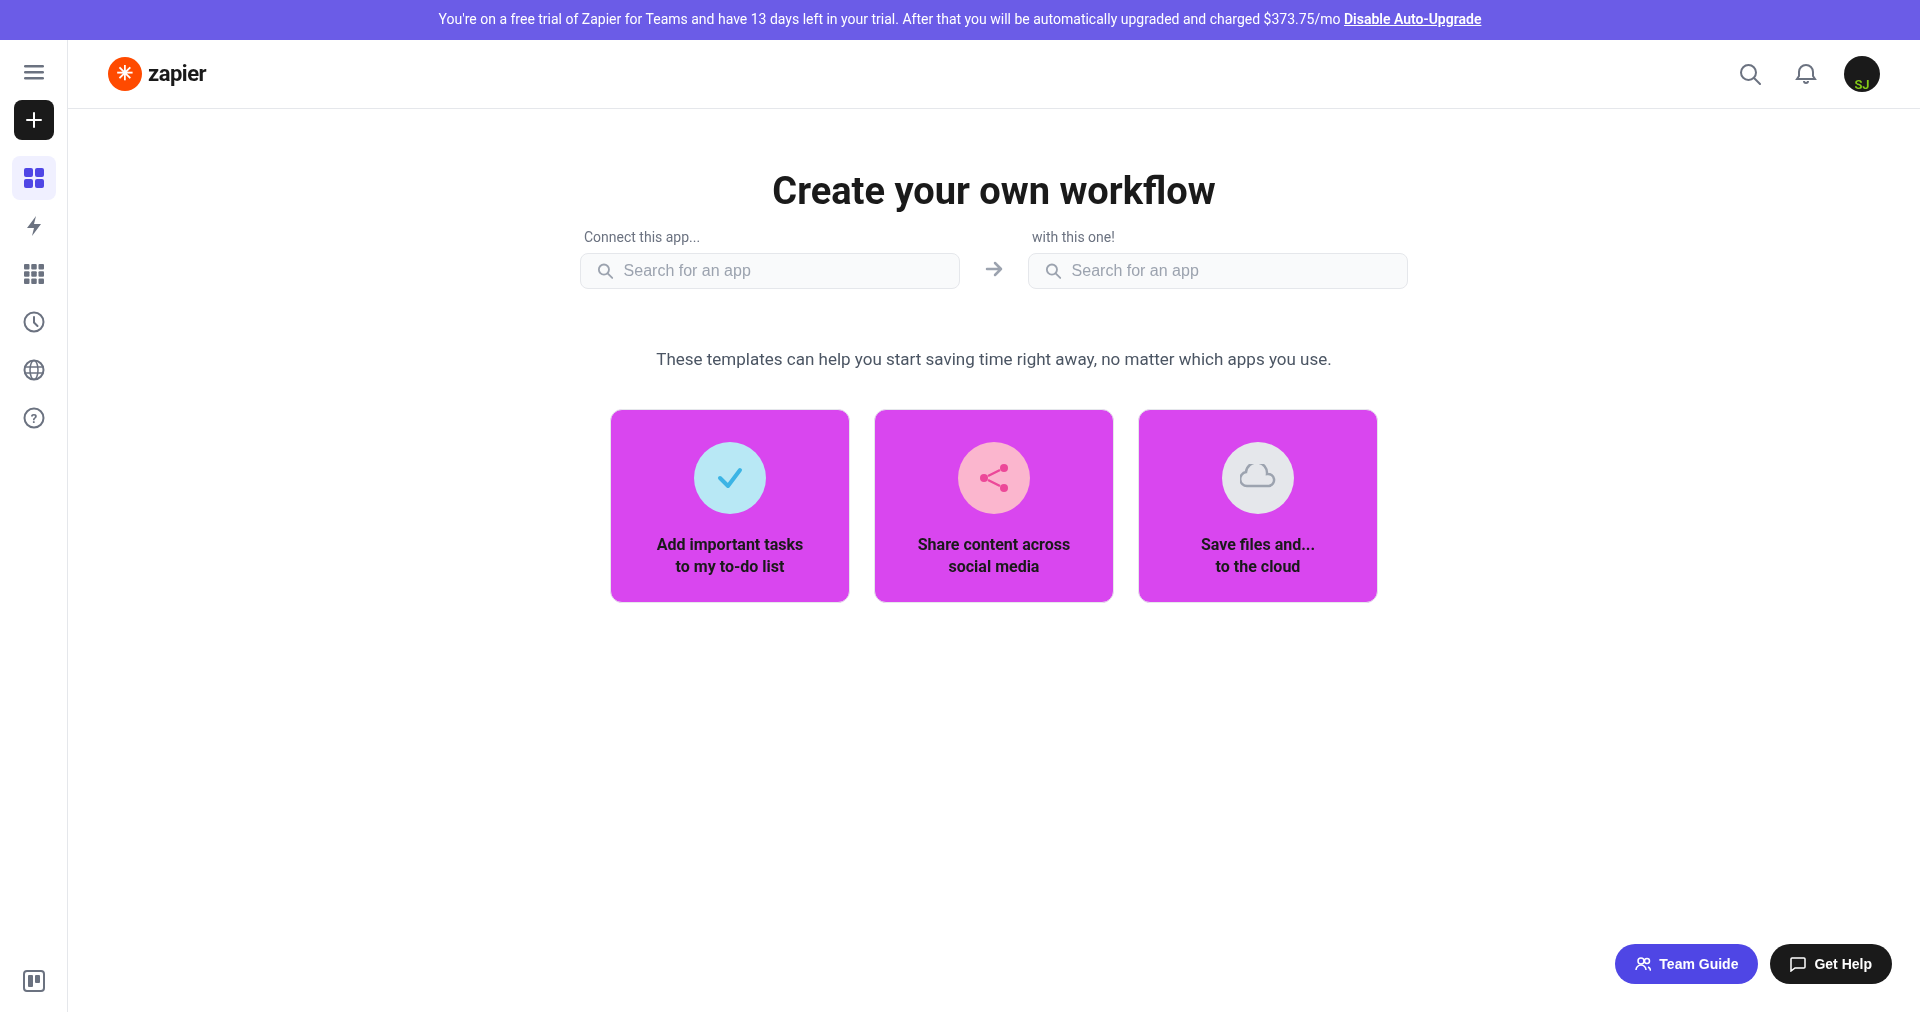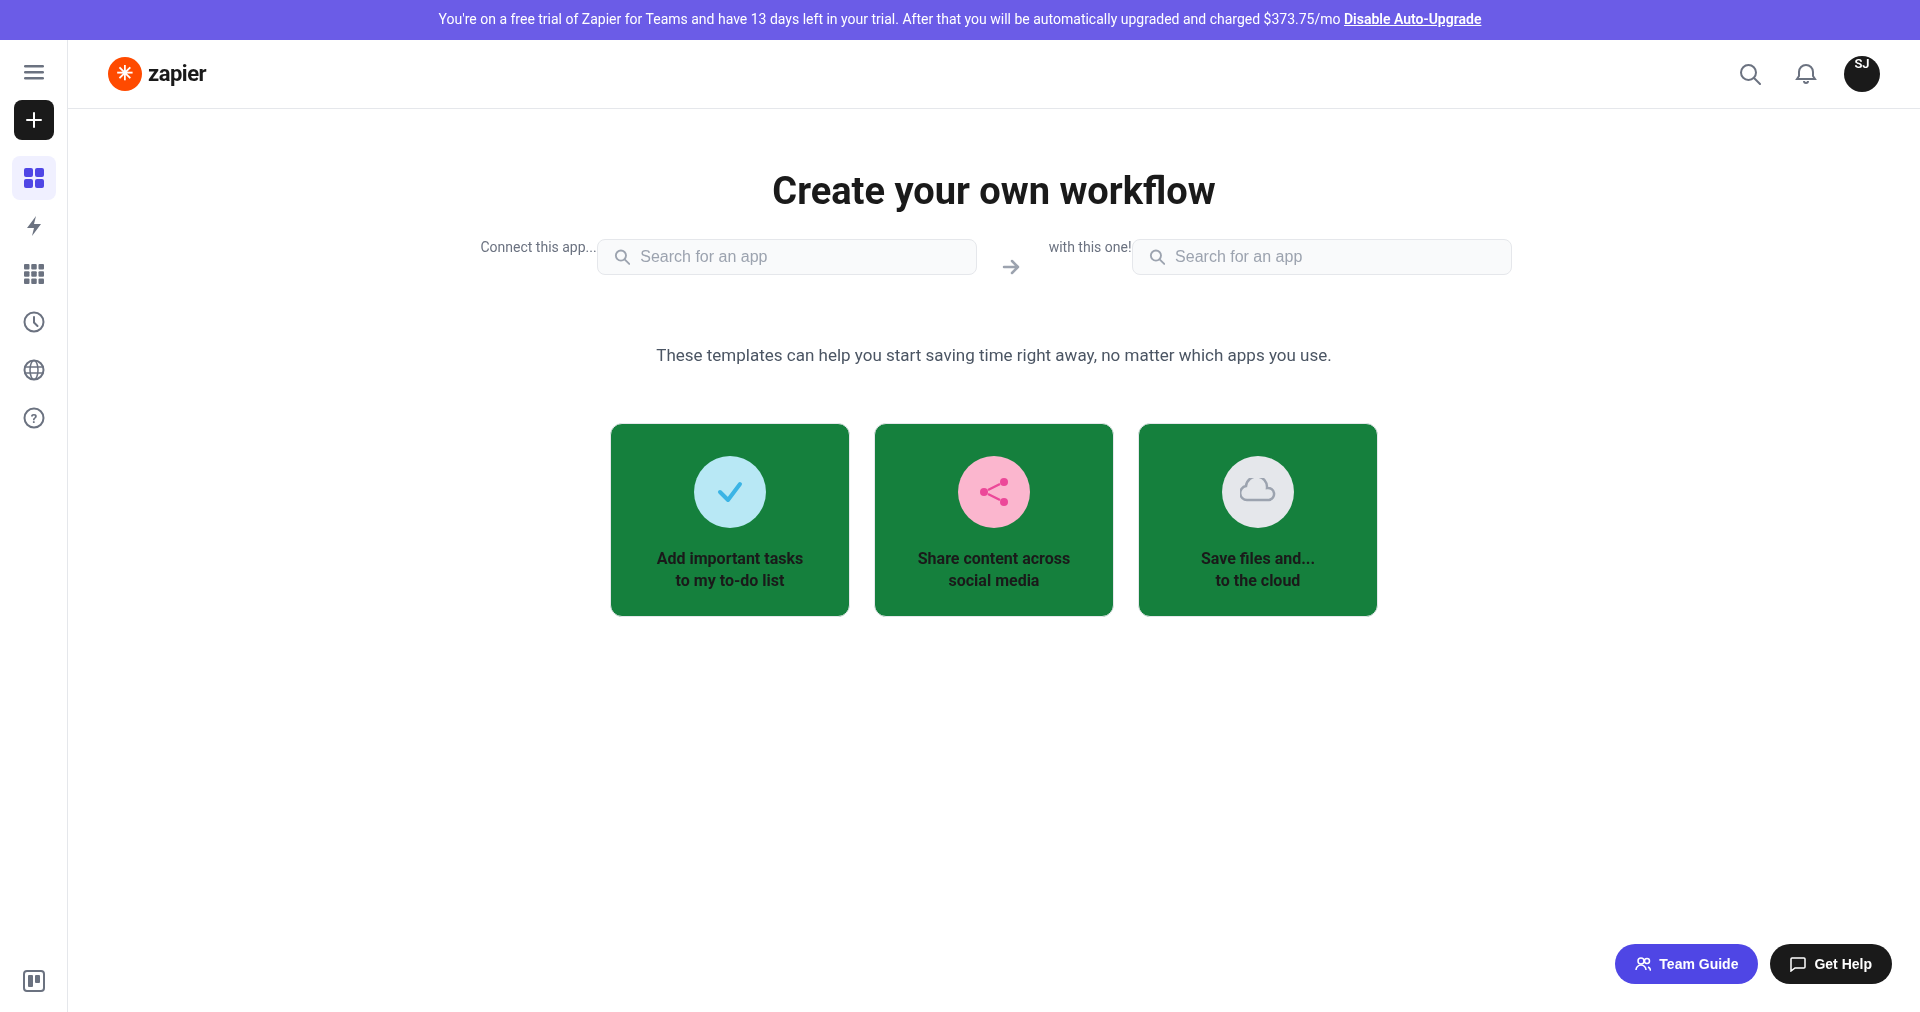--- a/index.html
+++ b/index.html
@@ -132,23 +132,23 @@
       color: #6b7280;
       border-radius: 6px;
     }
 
     .header-avatar {
       width: 36px;
       height: 36px;
       background: #1a1a1a;
       border-radius: 50%;
       display: flex;
-      align-items: flex-start;
-      justify-content: center;
-      color: #ffffff;
+      align-items: flex-end;
+      justify-content: center;
+      color: #84cc16;
       font-size: 13px;
       font-weight: 600;
       cursor: pointer;
     }
 
     
     .page-body {
       flex: 1;
       padding: 60px 80px;
     }
@@ -174,21 +174,21 @@
     .app-connect-row {
       display: flex;
       align-items: center;
       justify-content: center;
       gap: 16px;
       margin-bottom: 8px;
     }
 
     .connect-field-group {
       display: flex;
-      flex-direction: row;
+      flex-direction: column;
       align-items: flex-start;
     }
 
     .connect-field-group .label {
       font-size: 14px;
       color: #6b7280;
       margin-bottom: 8px;
       padding-left: 4px;
     }
 
@@ -238,31 +238,31 @@
       font-weight: 700;
       color: #1a1a1a;
       text-align: center;
       margin-bottom: 12px;
     }
 
     .workflows-subtitle {
       font-size: 17px;
       color: #4b5563;
       text-align: center;
-      margin-bottom: 58px;
+      margin-bottom: 40px;
     }
 
     .workflow-cards {
       display: flex;
       gap: 24px;
       justify-content: center;
     }
 
     .workflow-card {
-      background: #15803d;
+      background: #d946ef;
       border: 1.5px solid #e5e7eb;
       border-radius: 12px;
       width: 240px;
       min-height: 180px;
       display: flex;
       flex-direction: column;
       align-items: center;
       padding: 32px 20px 24px;
       cursor: pointer;
     }

